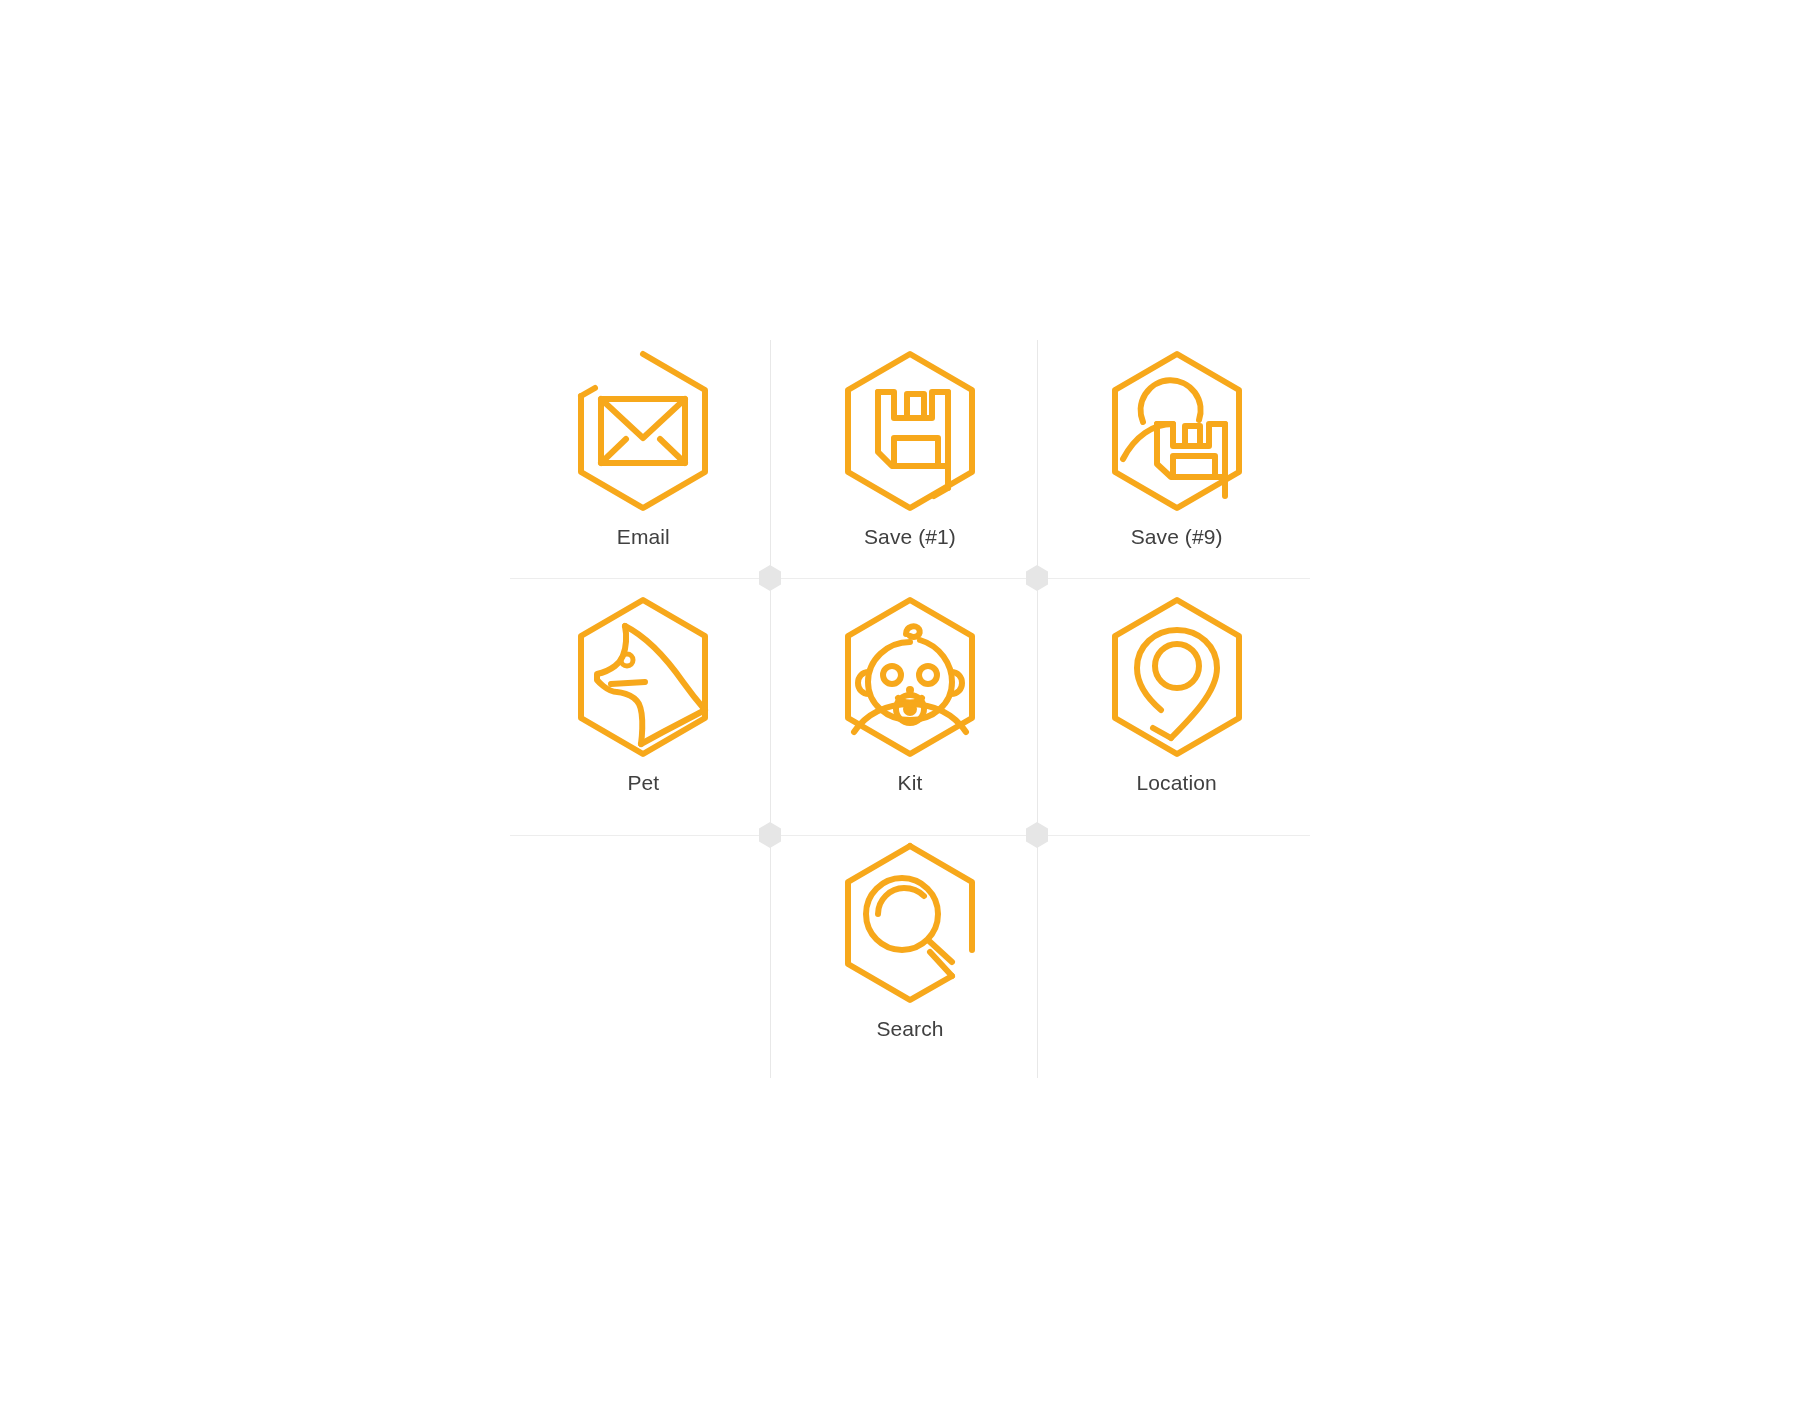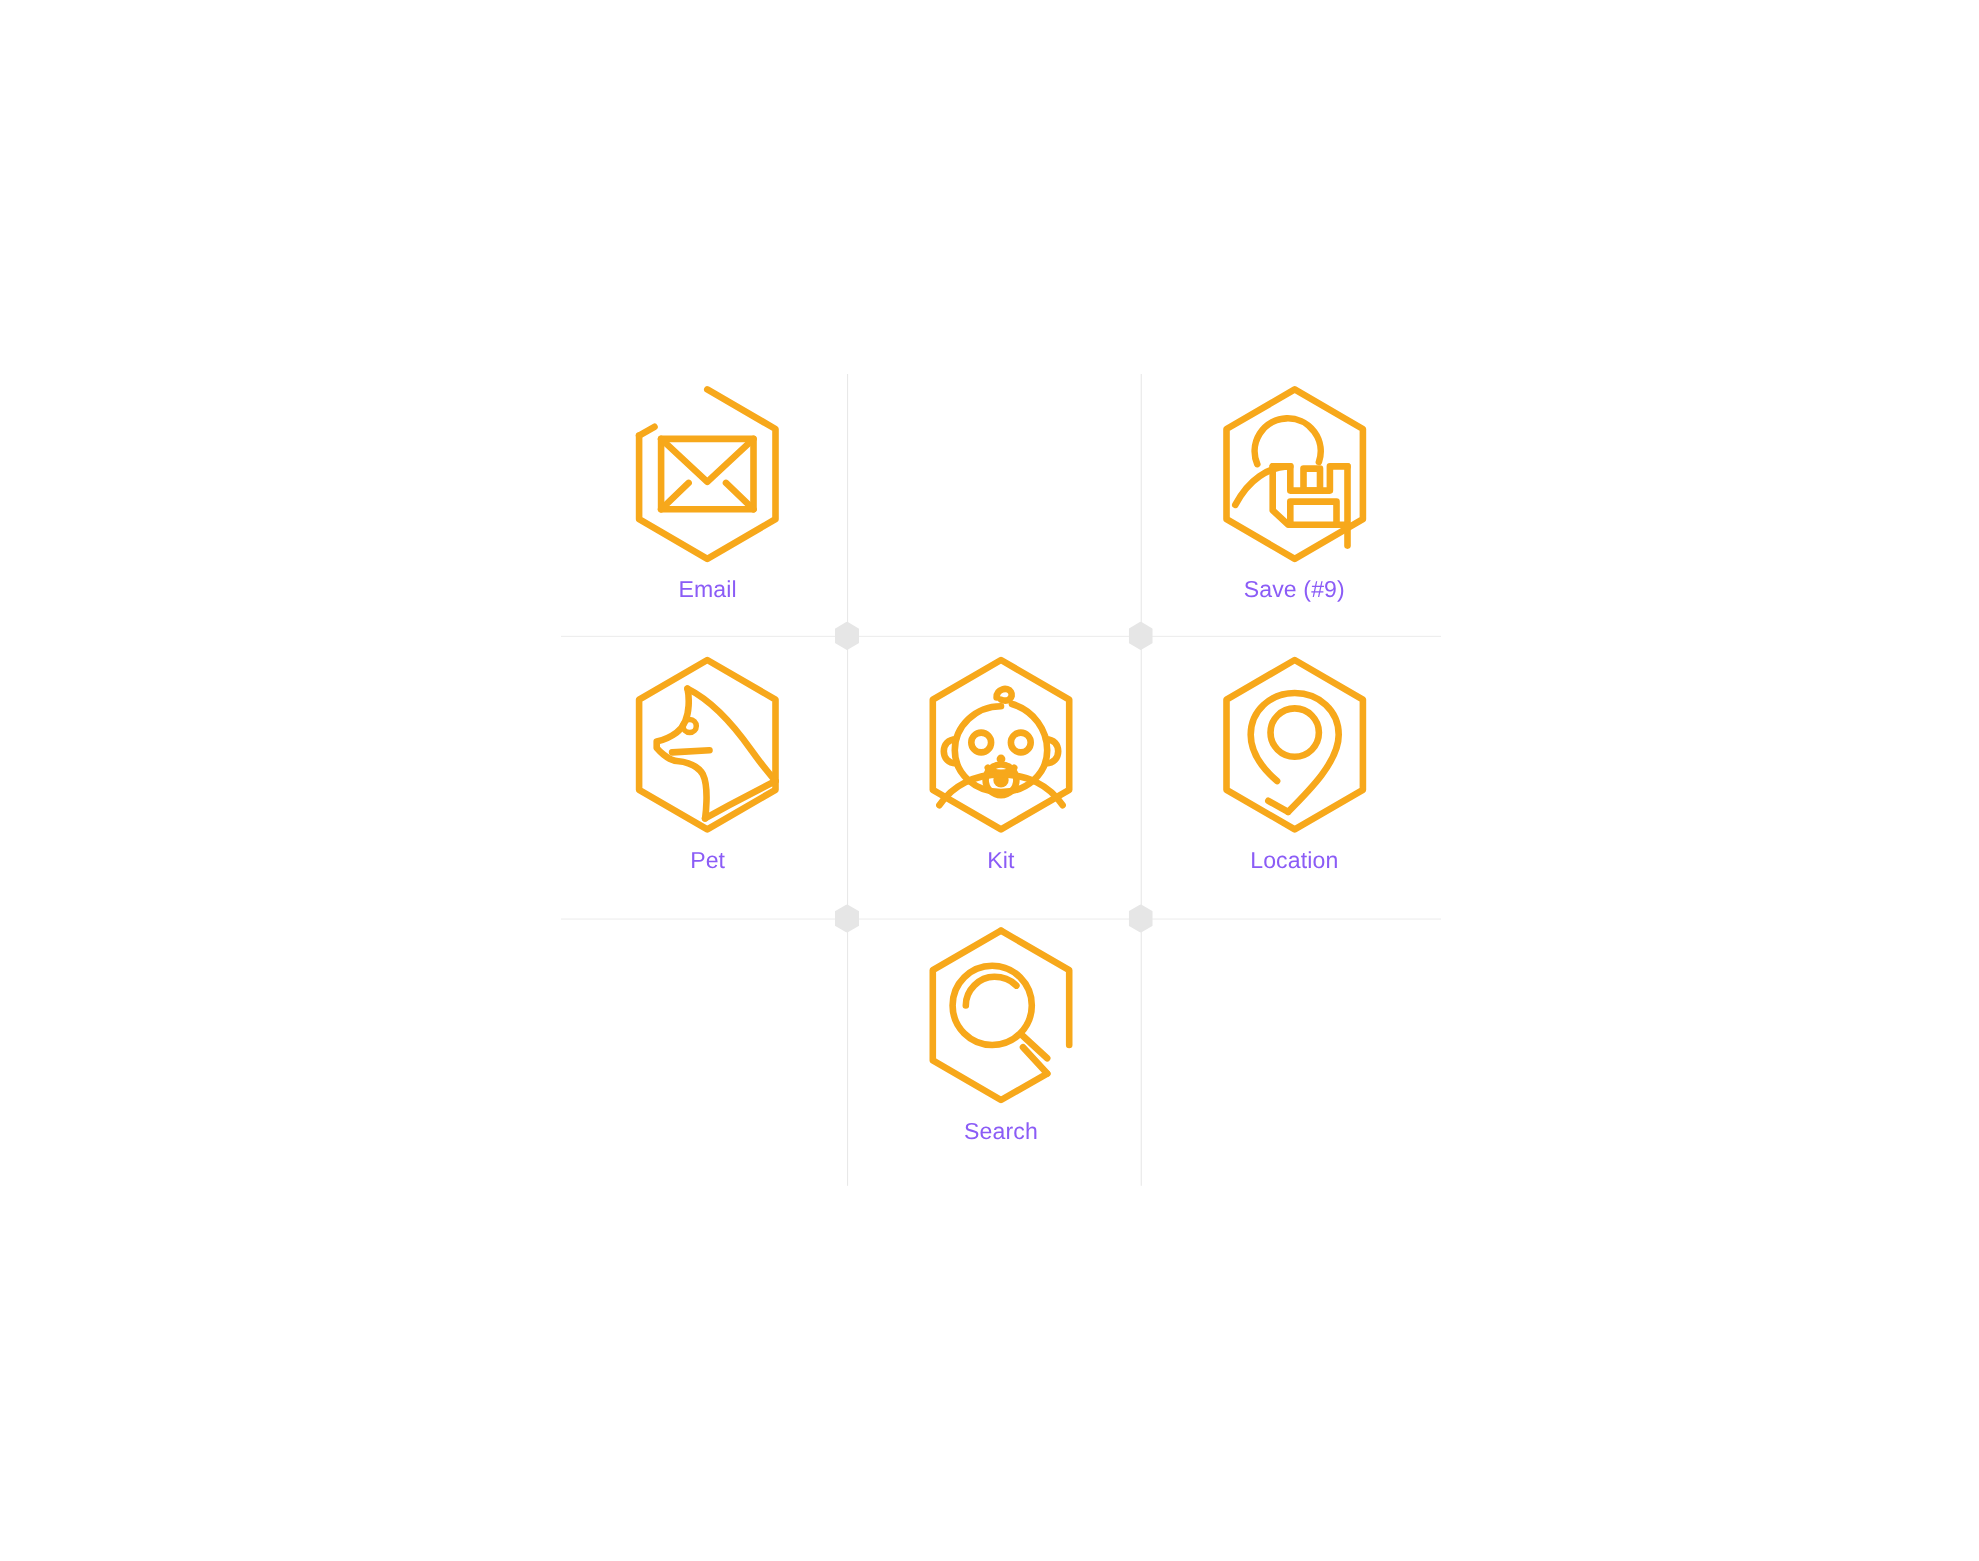--- a/index.html
+++ b/index.html
@@ -50,21 +50,21 @@
     width: 180px;
     height: 170px;
     margin-top: 6px;
     display: block;
   }
 
   .icon-label {
     margin-top: 8px;
     font-size: 21px;
     line-height: 1.2;
-    color: #8b5cf6;
+    color: #404040;
     font-family: "Liberation Sans", sans-serif;
     letter-spacing: 0.1px;
     text-align: center;
     white-space: nowrap;
   }
 
   
   .divider-v {
     position: absolute;
     top: 0px;
@@ -119,20 +119,32 @@
         <path d="M90 8 L152 44 L152 126 L90 162 L28 126 L28 50" stroke="#F7A81B" stroke-width="6" stroke-linecap="round" stroke-linejoin="round"></path>
         <path d="M28 50 L42 42" stroke="#F7A81B" stroke-width="6" stroke-linecap="round" stroke-linejoin="round"></path>
         <rect x="48" y="53" width="84" height="64" stroke="#F7A81B" stroke-width="6" stroke-linejoin="round"></rect>
         <path d="M48 53 L90 92 L132 53" stroke="#F7A81B" stroke-width="6" stroke-linecap="round" stroke-linejoin="round"></path>
         <path d="M48 117 L73 93" stroke="#F7A81B" stroke-width="6" stroke-linecap="round" stroke-linejoin="round"></path>
         <path d="M132 117 L107 93" stroke="#F7A81B" stroke-width="6" stroke-linecap="round" stroke-linejoin="round"></path>
       </svg>
       <div class="icon-label">Email</div>
     </div>
 
+    <div class="cell r0 c1">
+      <svg class="icon-art" viewBox="0 0 180 170" fill="none">
+        <path d="M90 8 L152 44 L152 126 L90 162 L28 126 L28 44 Z" stroke="#F7A81B" stroke-width="6" stroke-linecap="round" stroke-linejoin="round"></path>
+        <path d="M58 46 L58 106 L72 120 L128 120 L128 46" stroke="#F7A81B" stroke-width="6" stroke-linecap="round" stroke-linejoin="round"></path>
+        <path d="M58 46 L74 46 L74 72 L112 72 L112 46 L128 46" stroke="#F7A81B" stroke-width="6" stroke-linecap="round" stroke-linejoin="round"></path>
+        <rect x="87" y="48" width="17" height="24" stroke="#F7A81B" stroke-width="6" stroke-linejoin="round"></rect>
+        <path d="M74 120 L74 92 L118 92 L118 120" stroke="#F7A81B" stroke-width="6" stroke-linecap="round" stroke-linejoin="round"></path>
+        <path d="M128 120 L128 142" stroke="#F7A81B" stroke-width="6" stroke-linecap="round"></path>
+        <path d="M128 142 L114 150" stroke="#F7A81B" stroke-width="6" stroke-linecap="round"></path>
+      </svg>
+      <div class="icon-label">Save (#1)</div>
+    </div>
 
     <div class="cell r0 c2">
       <svg class="icon-art" viewBox="0 0 180 170" fill="none">
         <path d="M90 8 L152 44 L152 126 L90 162 L28 126 L28 44 Z" stroke="#F7A81B" stroke-width="6" stroke-linecap="round" stroke-linejoin="round"></path>
         <path d="M56 76 A30 30 0 1 1 112 74" stroke="#F7A81B" stroke-width="6" stroke-linecap="round"></path>
         <path d="M36 113 C48 90 66 78 86 78" stroke="#F7A81B" stroke-width="6" stroke-linecap="round"></path>
         <path d="M70 78 L70 118 L84 131 L138 131 L138 78" stroke="#F7A81B" stroke-width="6" stroke-linecap="round" stroke-linejoin="round"></path>
         <path d="M70 78 L86 78 L86 100 L122 100 L122 78 L138 78" stroke="#F7A81B" stroke-width="6" stroke-linecap="round" stroke-linejoin="round"></path>
         <rect x="98" y="80" width="15" height="20" stroke="#F7A81B" stroke-width="6" stroke-linejoin="round"></rect>
         <path d="M86 131 L86 110 L128 110 L128 131" stroke="#F7A81B" stroke-width="6" stroke-linecap="round" stroke-linejoin="round"></path>

